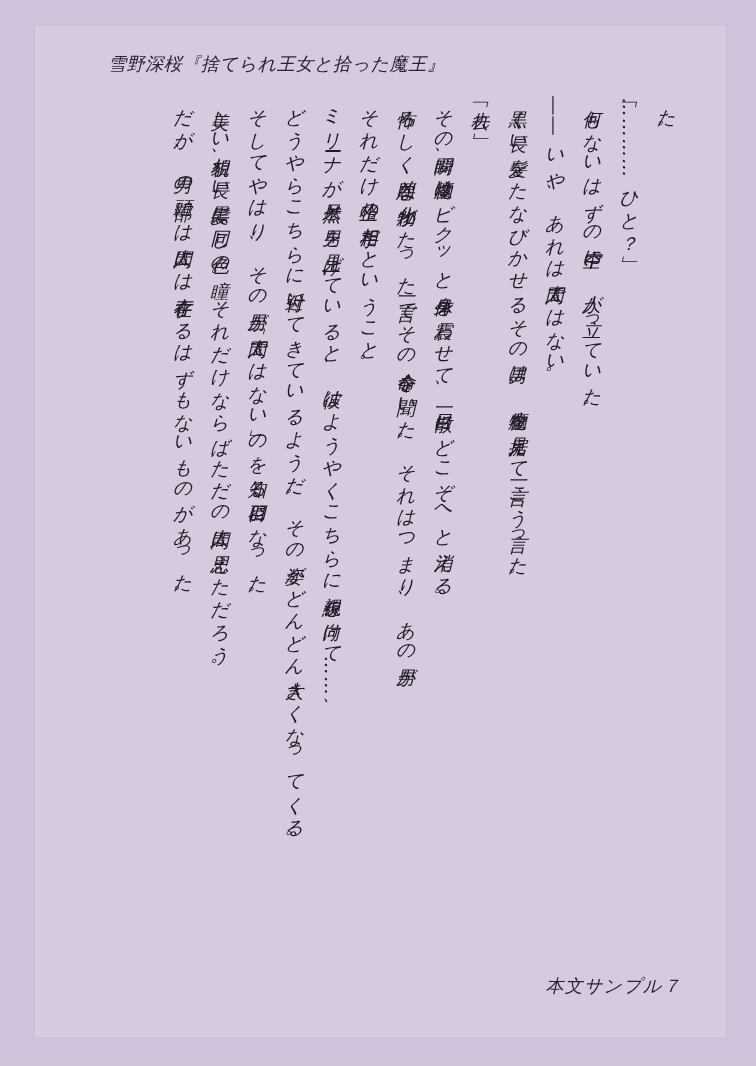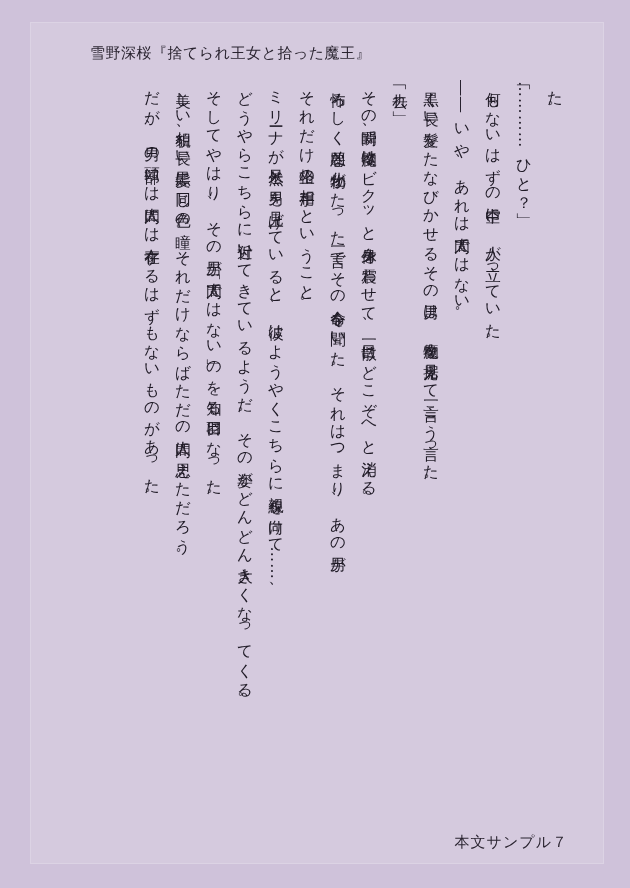--- a/index.html
+++ b/index.html
@@ -11,20 +11,21 @@
     height: 888px;
     background: #cfc2da;
     font-family: "DejaVu Serif", "Liberation Serif", serif;
     overflow: hidden;
   }
   .page {
     position: relative;
     width: 630px;
     height: 888px;
     box-sizing: border-box;
+    font-style: italic;
   }
   .page-inner {
     position: absolute;
     left: 30px;
     top: 22px;
     right: 26px;
     bottom: 24px;
     background: #d5cade;
     box-shadow: 0 0 0 1px rgba(255,255,255,0.18) inset;
   }
@@ -53,21 +54,21 @@
     text-align: left;
   }
   .body-text p {
     margin: 0;
     padding: 0;
     text-indent: 0;
   }
   .footer {
     position: absolute;
     right: 62px;
-    bottom: 36px;
+    bottom: 56px;
     font-size: 15px;
     color: #2a2430;
     letter-spacing: 1px;
   }
 </style>
 </head>
 <body>
 
 <div class="page">
   <div class="page-inner"></div>

